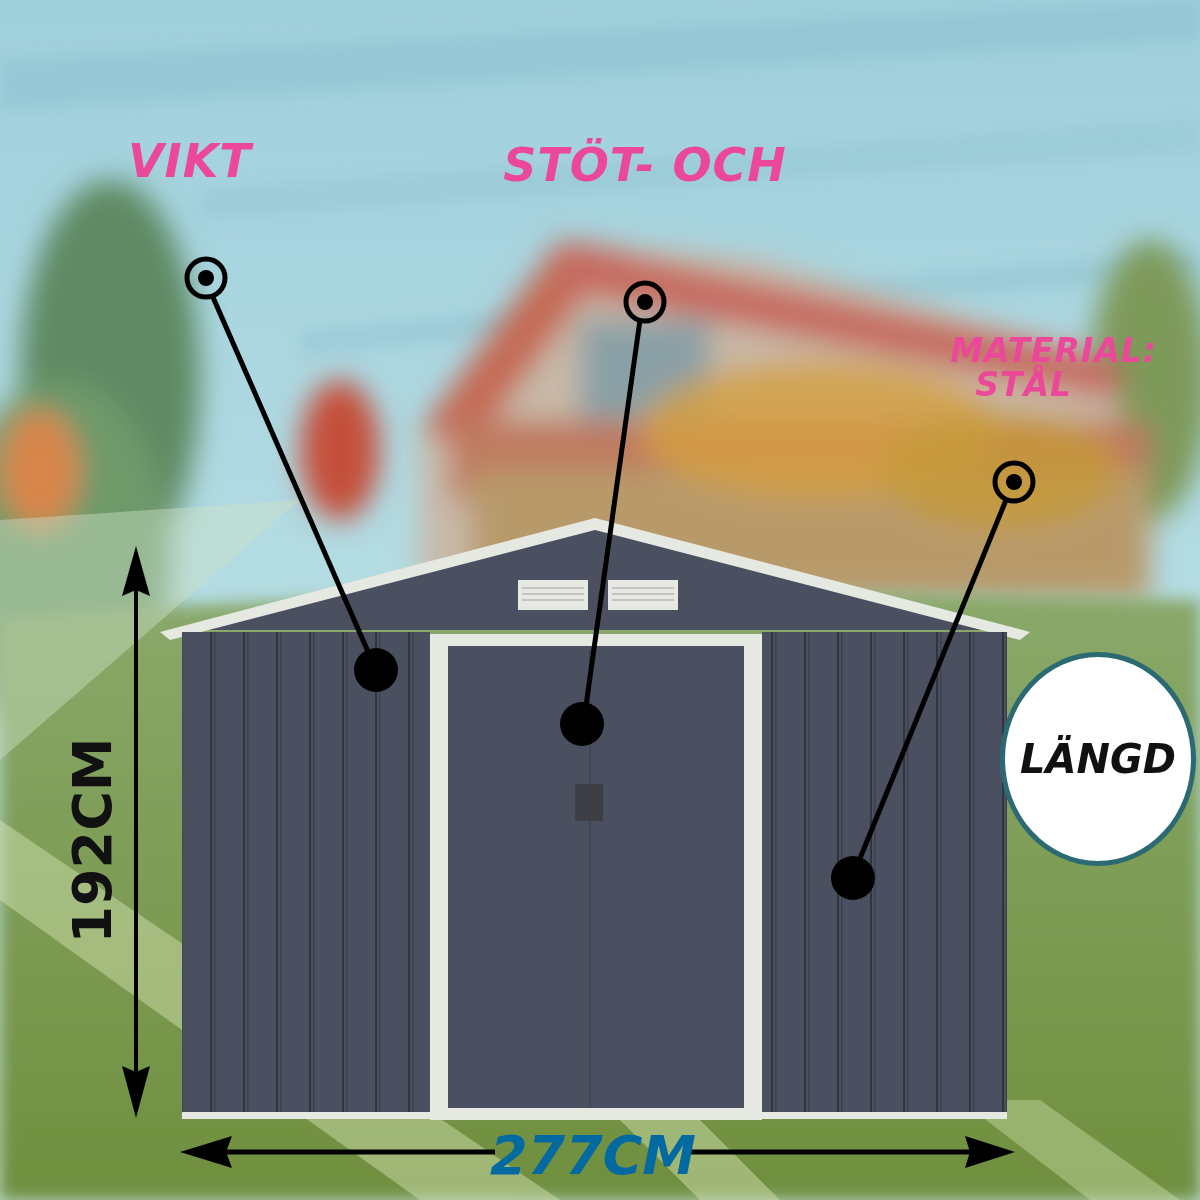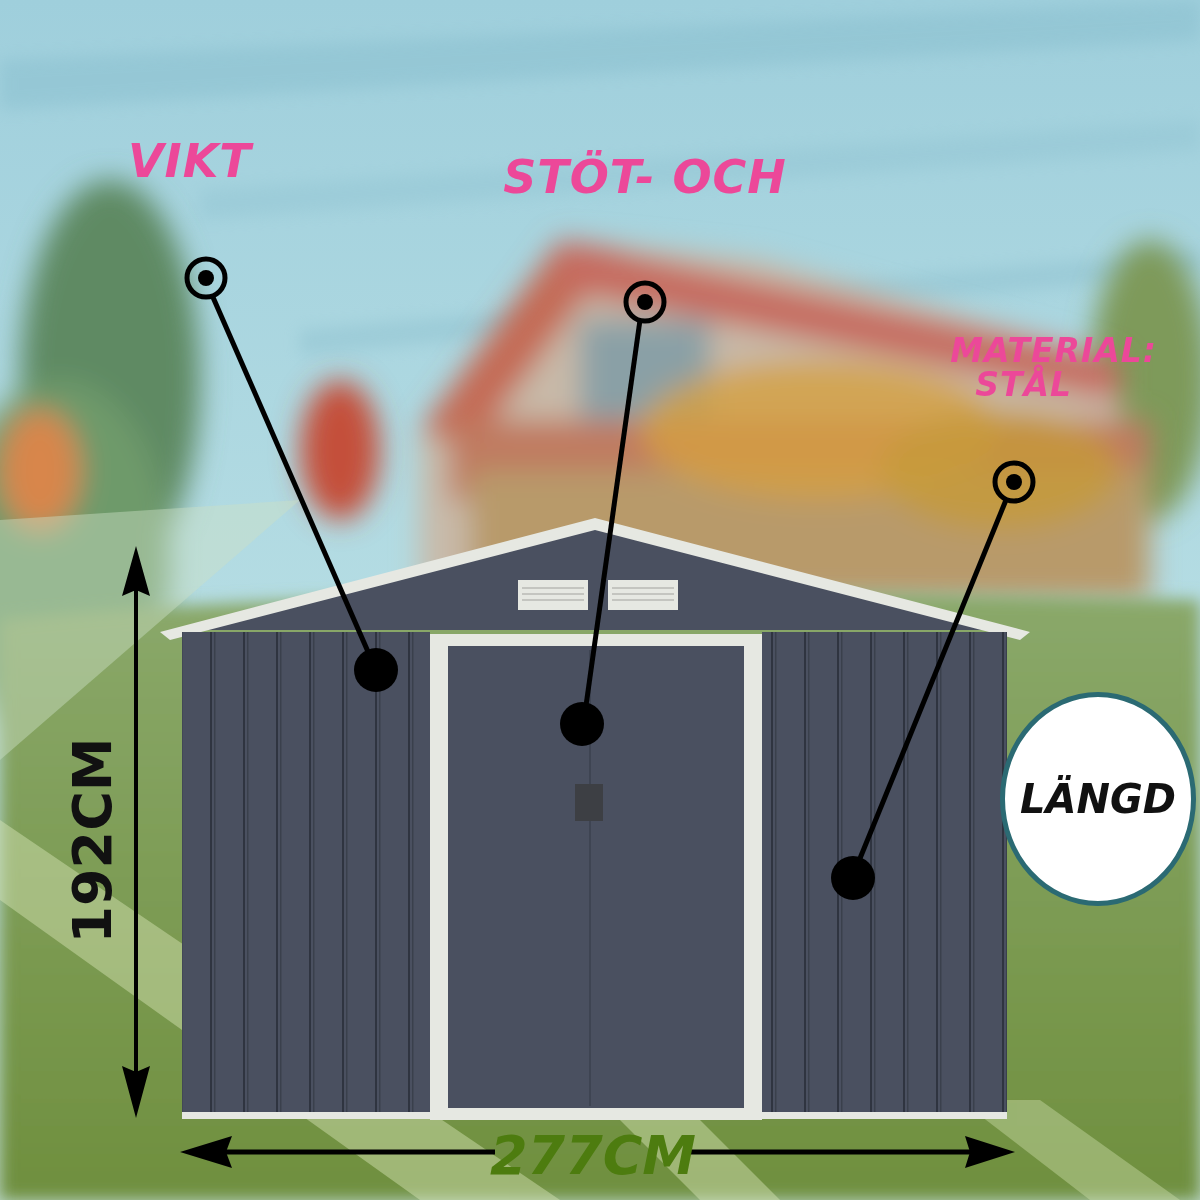--- a/index.html
+++ b/index.html
@@ -4,38 +4,38 @@
   <style>
     html, body { margin: 0; padding: 0; }
     body { width: 1200px; height: 1200px; overflow: hidden; position: relative; font-family: "DejaVu Sans", sans-serif; }
     .scene { position: absolute; left: 0; top: 0; width: 1200px; height: 1200px; }
     .label {
       position: absolute; color: #ec4899; font-weight: bold; font-style: italic;
       text-transform: uppercase; line-height: 1.02; letter-spacing: 1px;
       font-family: "DejaVu Sans", sans-serif;
     }
     .label-vikt { left: 128px; top: 138px; font-size: 46px; }
-    .label-stot { left: 380px; top: 154px; font-size: 46px; text-align: center; width: 530px; }
+    .label-stot { left: 380px; top: 142px; font-size: 46px; text-align: center; width: 530px; }
     .label-material { left: 862px; top: 334px; font-size: 33px; text-align: right; width: 295px; }
     .badge {
-      position: absolute; left: 1000px; top: 692px; width: 196px; height: 214px;
+      position: absolute; left: 1000px; top: 652px; width: 196px; height: 214px;
       border-radius: 50%; background: #ffffff; border: 5px solid #2b6a73; box-sizing: border-box;
       display: flex; flex-direction: column; align-items: center; justify-content: center;
     }
     .badge span { font-size: 40px; font-weight: bold; font-style: italic; color: #111; line-height: 1.15; }
     .dim-vertical {
       position: absolute; left: 62px; top: 720px; width: 60px; height: 240px;
       display: flex; align-items: center; justify-content: center;
     }
     .dim-vertical span {
       transform: rotate(-90deg); white-space: nowrap; font-size: 54px; font-weight: bold; color: #111;
     }
     .dim-horizontal {
       position: absolute; left: 490px; top: 1124px; width: 200px; text-align: center;
-      font-size: 54px; font-weight: bold; color: #4d7c0f; font-style: italic;
+      font-size: 54px; font-weight: bold; color: #0369a1; font-style: italic;
     }
   </style>
 </head>
 <body>
 
 <svg class="scene" viewBox="0 0 1200 1200" xmlns="http://www.w3.org/2000/svg">
   <defs>
     <linearGradient id="sky" x1="0" y1="0" x2="0" y2="1">
       <stop offset="0" stop-color="#9fcfdc"></stop>
       <stop offset="0.5" stop-color="#b4dce3"></stop>

